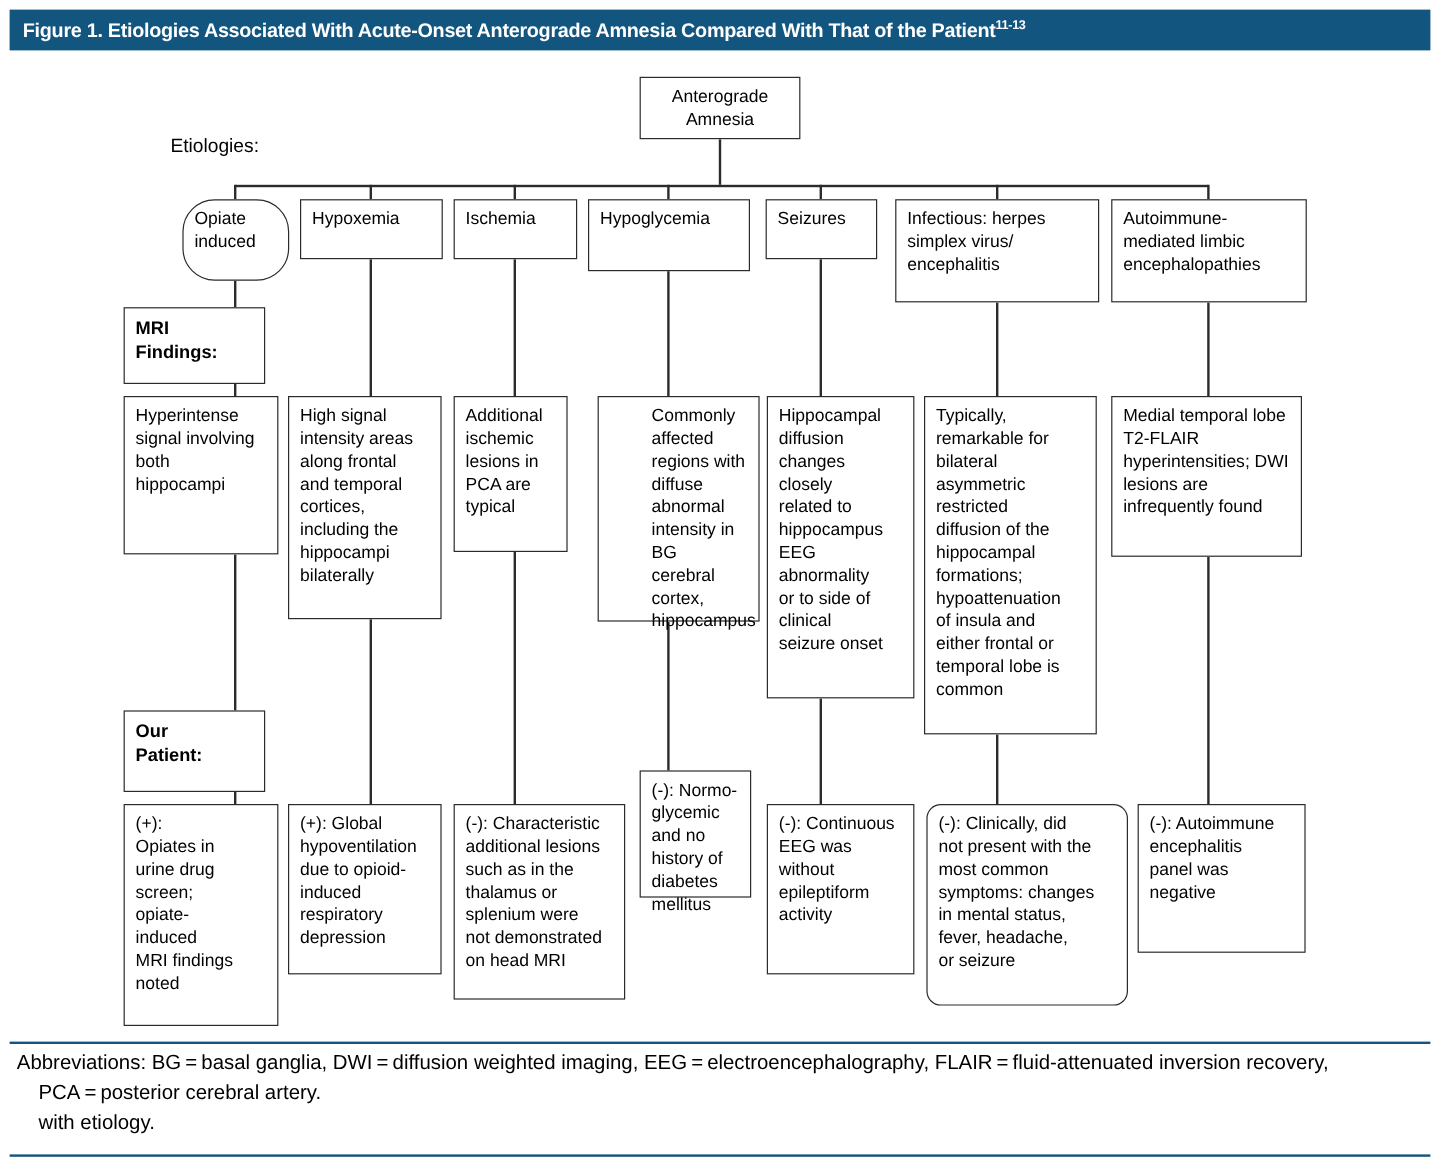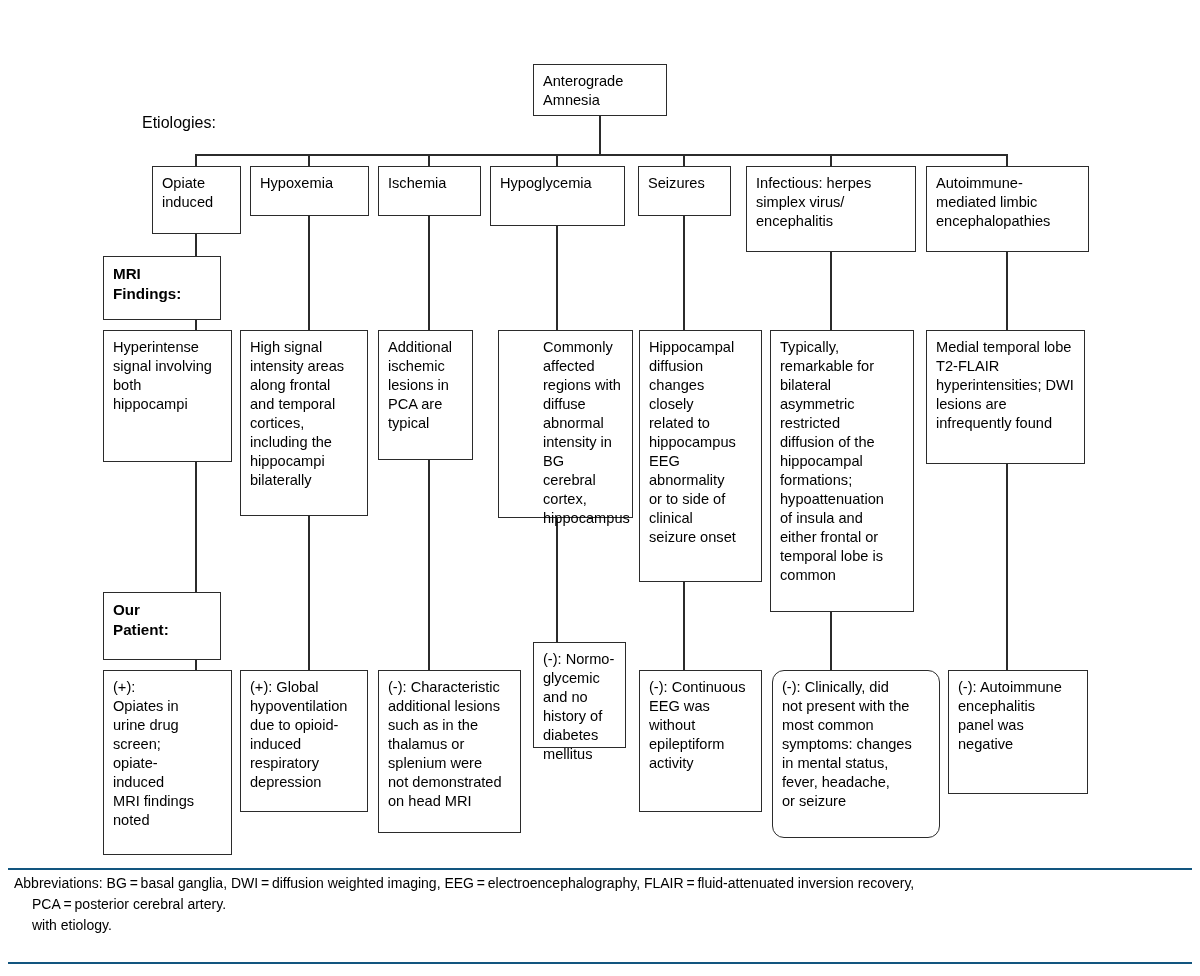--- a/index.html
+++ b/index.html
@@ -32,21 +32,21 @@
   .node{
     position:absolute;
     border:1.6px solid #2b2b2b;
     background:#ffffff;
     box-sizing:border-box;
     font-size:14.6px;
     line-height:1.30;
     padding:7px 9px 6px 9px;
     z-index:5;
   }
-  .node.center{text-align:left;}
+  .node.center{text-align:center;}
   .node.label{font-weight:bold;font-size:15.2px;}
   .node .ln{display:block;}
 
   
   .conn{position:absolute;background:#2b2b2b;z-index:1;}
   .vline{width:1.6px;}
   .hline{height:1.6px;}
 
   
   #etiologies-label{
@@ -58,40 +58,43 @@
   #footnote-rule-top{
     position:absolute;left:8px;top:868px;width:1184px;height:2.2px;
     background:#12557f;
   }
   #footnote-rule-bottom{
     position:absolute;left:8px;top:962px;width:1184px;height:2.2px;
     background:#12557f;
   }
   #footnotes{
     position:absolute;left:14px;top:874px;width:1176px;
-    font-size:14px;line-height:1.42;color:#000;
+    font-size:17px;line-height:1.42;color:#000;
   }
   #footnotes p{margin:0 0 1px 0;}
   #footnotes .indent{padding-left:18px;}
 </style>
 </head>
 <body>
 
 <div id="figure-root">
 
+  <div id="title-bar" style="background: rgb(18, 85, 127);">
+    <span id="title-text">Figure 1. Etiologies Associated With Acute-Onset Anterograde Amnesia Compared With That of the Patient<sup>11-13</sup></span>
+  </div>
 
   <div id="canvas">
       <div class="node center" style="left: 533px; top: 64px; width: 134px; height: 52px; border-color: rgb(43, 43, 43);">
         <span class="ln">Anterograde</span>
         <span class="ln">Amnesia</span>
       </div>
       <div class="conn vline" style="left: 599.2px; top: 116px; height: 38px;"></div>
       <div class="conn hline" style="left: 196px; top: 154px; width: 811px;"></div>
       <div class="conn vline" style="left: 195.2px; top: 154px; height: 12px;"></div>
-      <div class="node" style="left: 152px; top: 166px; width: 89px; height: 68px; border-color: rgb(43, 43, 43);">
+      <div class="node" style="left: 152px; top: 166px; width: 89px; height: 68px; border-color: rgb(43, 43, 43); border-radius: 27px;">
         <span class="ln">Opiate</span>
         <span class="ln">induced</span>
       </div>
       <div class="conn vline" style="left: 195.2px; top: 234px; height: 96px;"></div>
       <div class="node" style="left: 103px; top: 330px; width: 129px; height: 132px; border-color: rgb(43, 43, 43);">
         <span class="ln">Hyperintense</span>
         <span class="ln">signal involving</span>
         <span class="ln">both</span>
         <span class="ln">hippocampi</span>
       </div>

